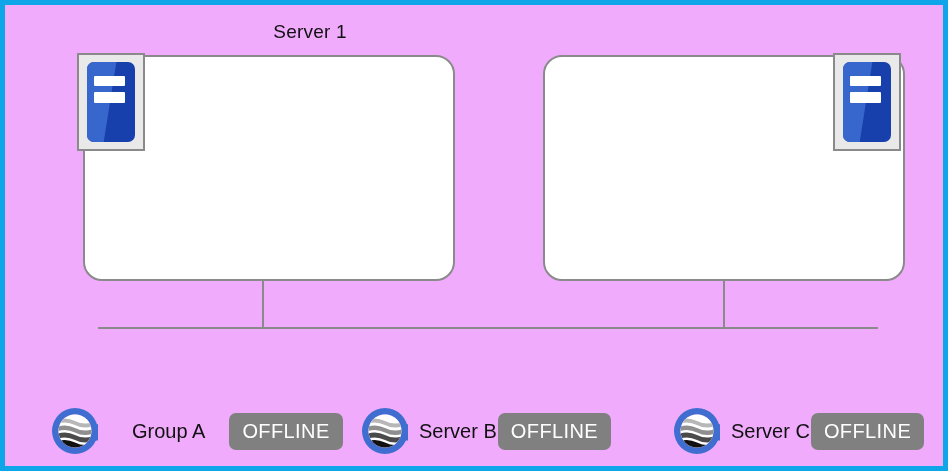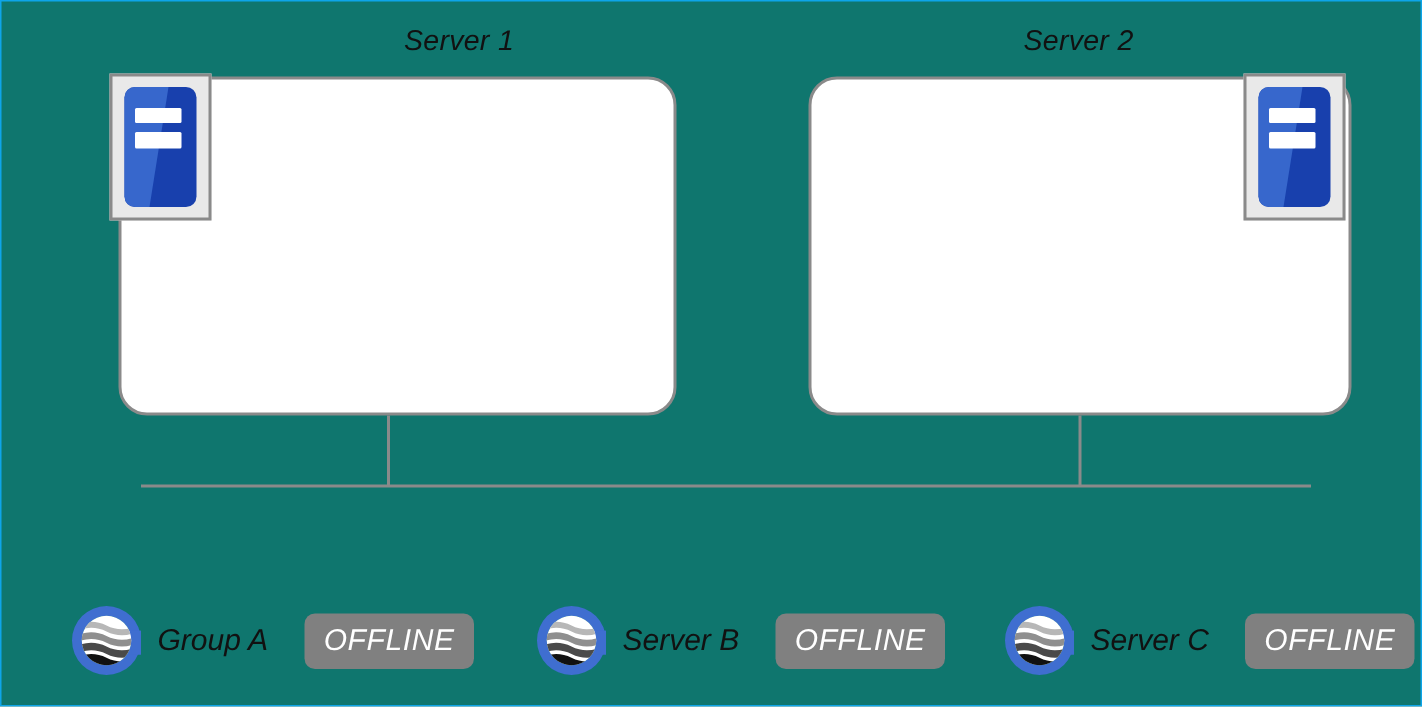--- a/index.html
+++ b/index.html
@@ -8,25 +8,24 @@
     padding: 0;
     background: #ffffff;
   }
   body {
     font-family: "Liberation Sans", sans-serif;
   }
   #page {
     position: relative;
     width: 948px;
     height: 471px;
-    background: #0f766e;
-    border: 1px solid #0ea5e9;
+    background: #f0abfc;
+    border: 5px solid #0ea5e9;
     box-sizing: border-box;
     overflow: hidden;
-    font-style: italic;
   }
 
   
   .server-label {
     position: absolute;
     font-size: 19px;
     color: #111111;
     letter-spacing: 0.2px;
     white-space: nowrap;
     text-align: center;
@@ -110,38 +109,38 @@
     top: 396px;
     width: 948px;
     height: 60px;
   }
   .group-item {
     position: absolute;
     display: flex;
     align-items: center;
     height: 60px;
   }
-  #group-item-0 { left: 44px;  }
+  #group-item-0 { left: 44px; gap: 23px;  }
   #group-item-1 { left: 354px; }
   #group-item-2 { left: 666px; }
 
   .group-logo {
     width: 52px;
     height: 52px;
     flex: 0 0 52px;
     display: block;
   }
   .group-label {
     font-size: 20px;
     color: #111111;
     margin-left: 8px;
     white-space: nowrap;
   }
   .status-badge {
-    margin-left: 24px;
+    margin-left: 1px;
     background: #808080;
     color: #ffffff;
     font-size: 20px;
     line-height: 1;
     padding: 8px 13px 9px 13px;
     border-radius: 7px;
     white-space: nowrap;
     letter-spacing: 0.4px;
   }
 </style>
@@ -154,21 +153,20 @@
 
   <div id="server1-box" class="server-box"></div>
 
   <div id="server1-icon" class="server-icon">
     <div class="chassis">
       <div class="slot s1"></div>
       <div class="slot s2"></div>
     </div>
   </div>
 
-  <div id="server2-label" class="server-label">Server 2</div>
 
   <div id="server2-box" class="server-box"></div>
 
   <div id="server2-icon" class="server-icon">
     <div class="chassis">
       <div class="slot s1"></div>
       <div class="slot s2"></div>
     </div>
   </div>
 

